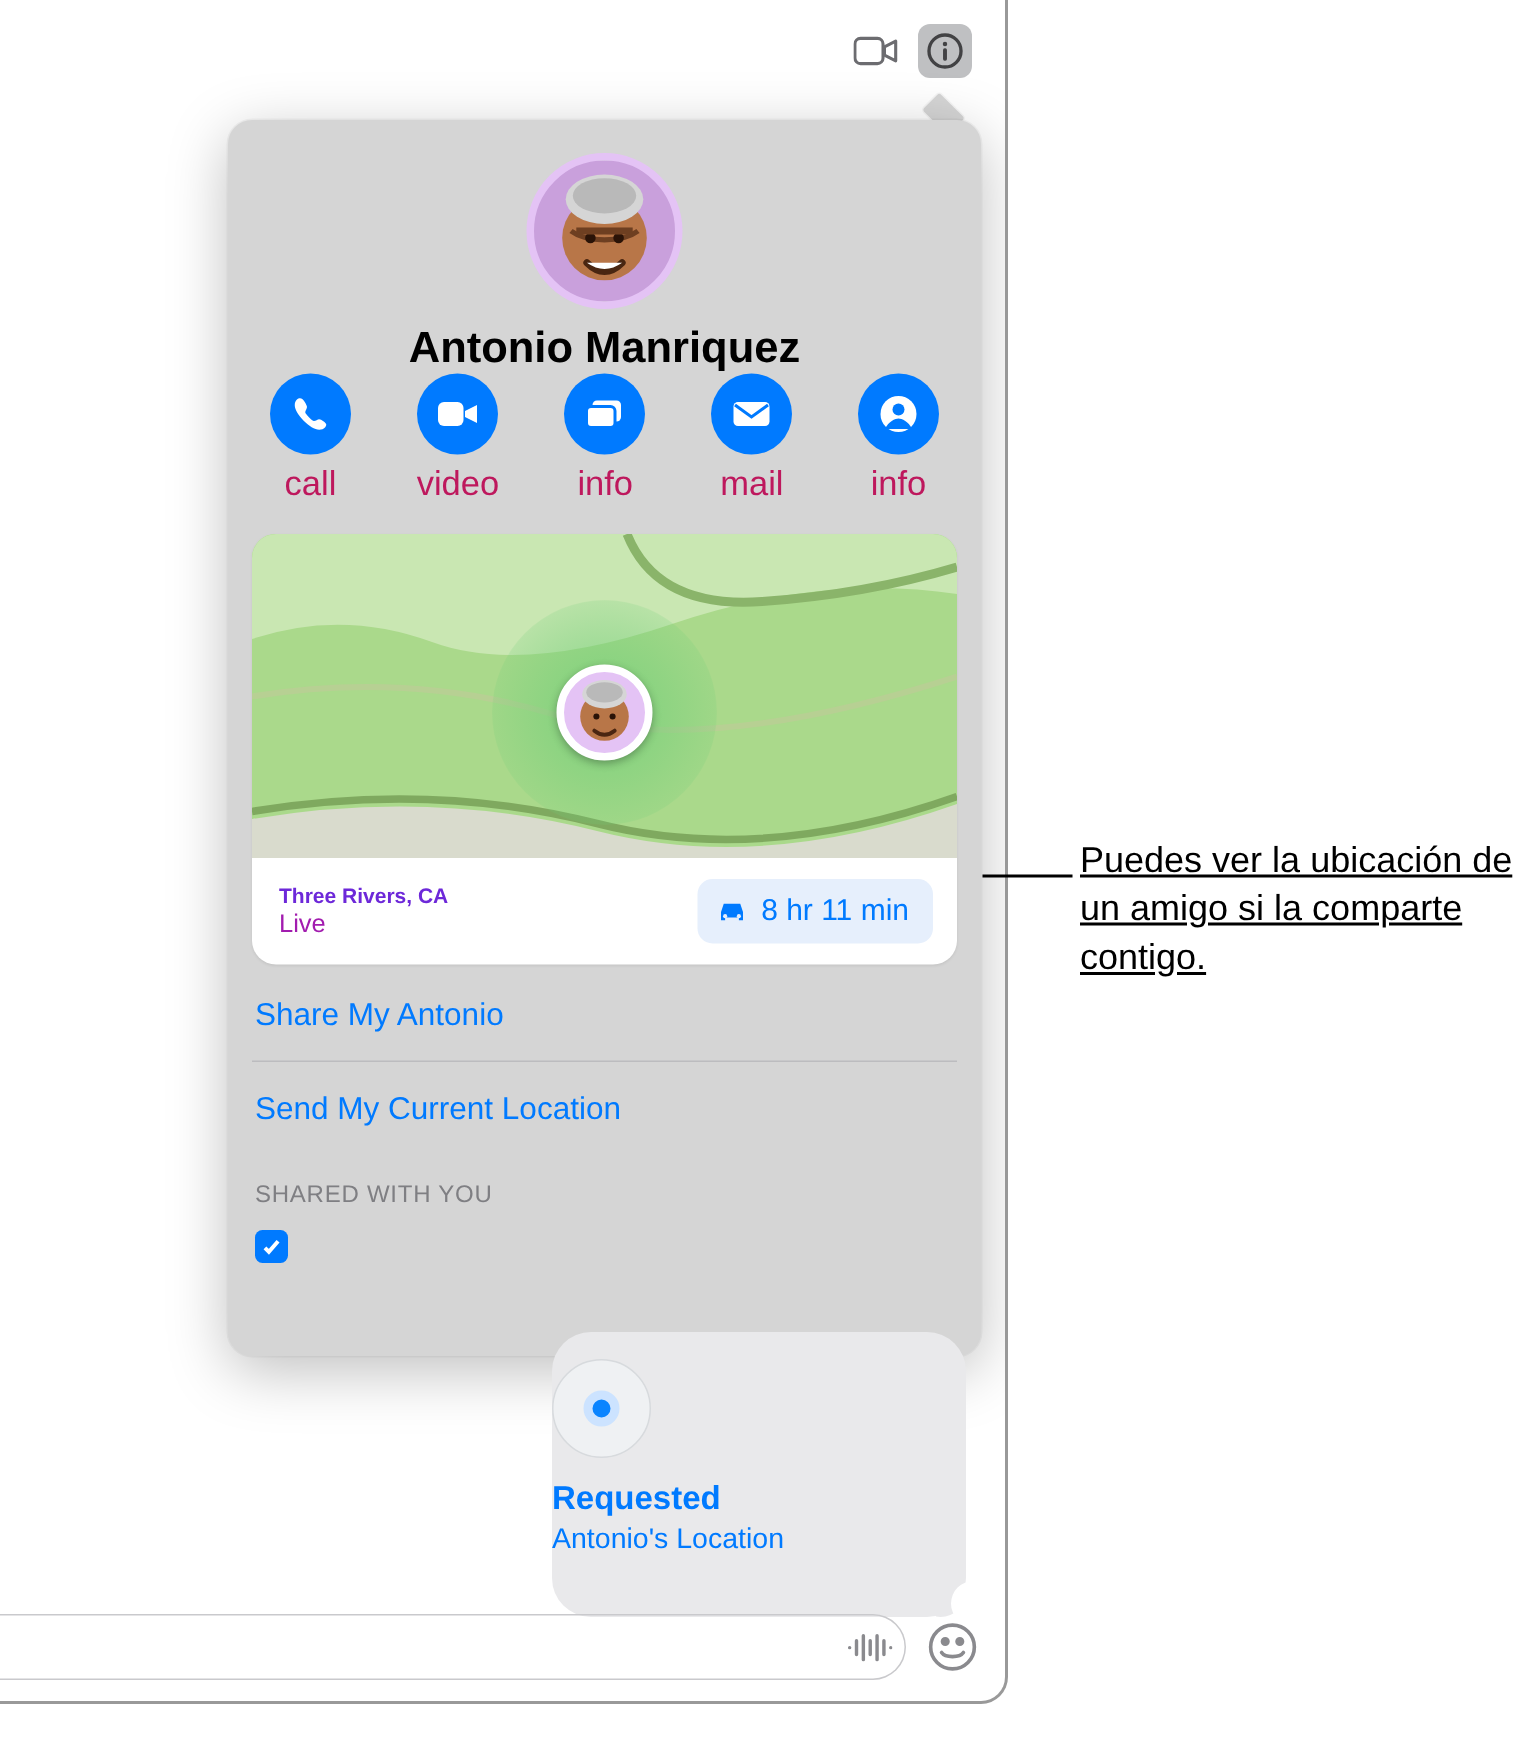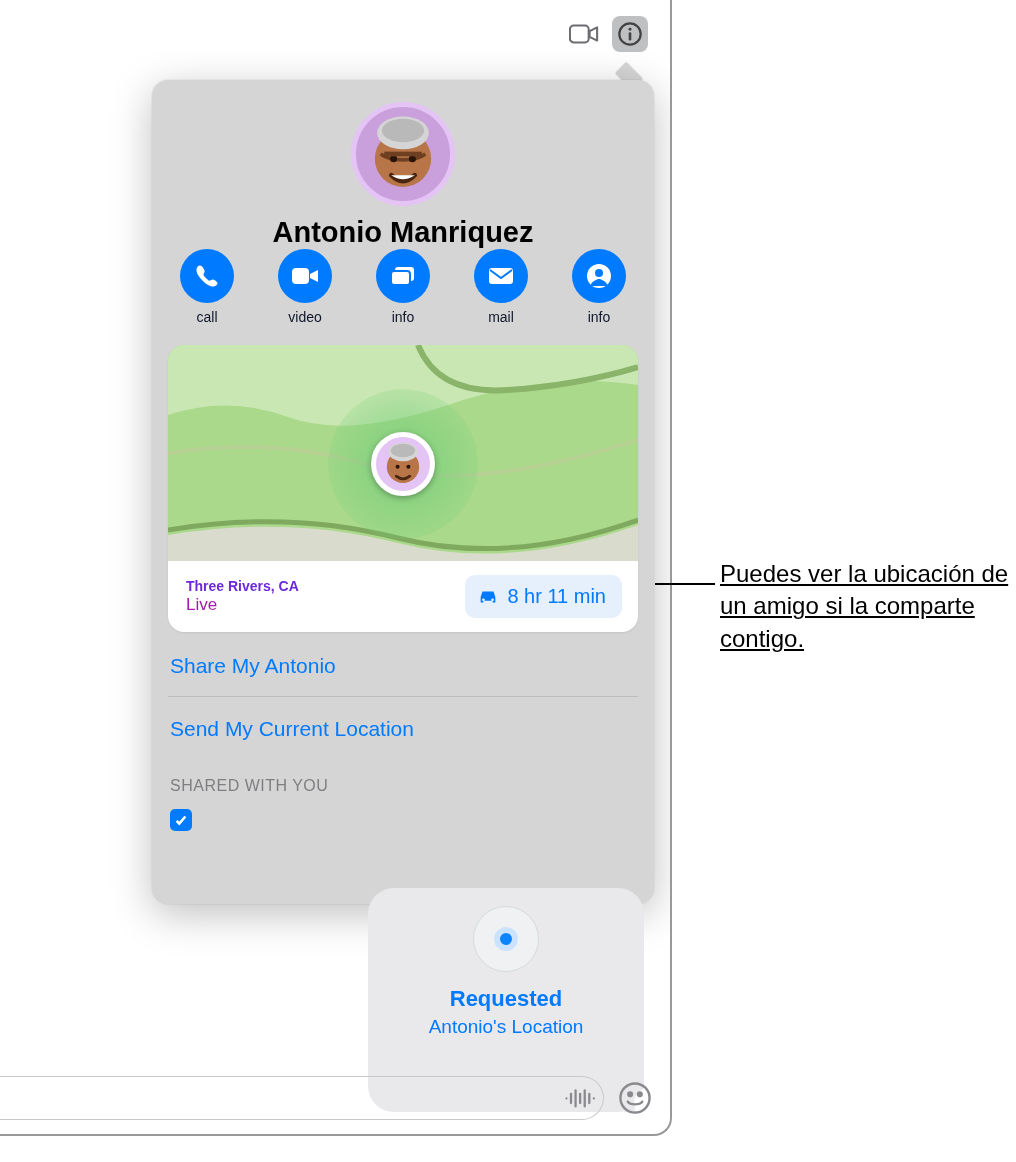--- a/index.html
+++ b/index.html
@@ -36,21 +36,21 @@
                radial-gradient(circle at 50% 50%, #c9a0dc 0 100%);
     border:5px solid #e4c3f5;
     display:flex; align-items:center; justify-content:center;
   }
   .contact-name { text-align:center; font-size:29px; font-weight:700; color:#000; }
 
   .action-row { display:flex; justify-content:space-between; padding:0 28px 20px; }
   .action { display:flex; flex-direction:column; align-items:center; gap:6px; cursor:pointer; }
   .action .circle { width:54px; height:54px; border-radius:50%; background:#007aff; display:flex; align-items:center; justify-content:center; color:#fff; }
   .action .circle svg { width:28px; height:28px; fill:#fff; }
-  .action .label { color:#0f172a; font-size:14px; }
+  .action .label { color:#be185d; font-size:23px; }
 
   .map-card {
     margin:0 16px; border-radius:16px; overflow:hidden;
     background:#fff; box-shadow:0 1px 2px rgba(0,0,0,.08);
   }
   .map-view { height:216px; position:relative; background:#a6d787; overflow:hidden; }
   .map-view svg.bg { position:absolute; inset:0; width:100%; height:100%; }
   .map-pin-ring { position:absolute; left:50%; top:55%; width:150px; height:150px; transform:translate(-50%,-50%); border-radius:50%; background:radial-gradient(circle, rgba(112,206,120,.8) 0, rgba(112,206,120,.2) 70%, transparent 72%); }
   .map-pin { position:absolute; left:50%; top:55%; transform:translate(-50%,-50%); width:64px; height:64px; border-radius:50%; background:#e4c3f5; border:5px solid #fff; box-shadow:0 2px 6px rgba(0,0,0,.3); display:flex; align-items:center; justify-content:center; }
 
@@ -64,23 +64,23 @@
   .divider { height:1px; background:#bcbcbf; margin:0 16px; }
 
   .section-header { padding:18px 18px 4px; font-size:16px; letter-spacing:0.5px; color:#7f7f83; }
   .check-row { display:flex; align-items:center; gap:12px; padding:10px 18px; font-size:21px; color:#000; }
   .chk { width:22px; height:22px; border-radius:5px; background:#007aff; display:flex; align-items:center; justify-content:center; }
   .chk svg{ width:14px; height:14px; stroke:#fff; stroke-width:3; fill:none; }
   .fade { position:absolute; left:0; right:0; bottom:0; height:34px; background:linear-gradient(to bottom, rgba(213,213,213,0), #d5d5d5); }
 
   
   .bubble {
-    position:absolute; left:368px; top:888px; width:276px; height:224px;
+    position:absolute; left:368px; top:888px; width:276px; height:190px;
     background:#e9e9eb; border-radius:26px; padding-top:18px;
-    display:flex; flex-direction:column; align-items:center;
+    display:flex; flex-direction:column; align-items:flex-start;
   }
   .bubble .loc-ic { width:66px; height:66px; border-radius:50%; background:#eff1f3; display:flex; align-items:center; justify-content:center; border:1px solid #d7dadd; }
   .bubble .loc-ic .dot{ width:24px; height:24px; border-radius:50%; background:#0a84ff; border:6px solid #cce3ff; }
   .bubble .title{ font-size:22px; font-weight:700; color:#007aff; margin-top:14px; }
   .bubble .sub{ font-size:19px; color:#007aff; margin-top:4px; }
   .bubble-tail{
     position:absolute; right:-6px; bottom:0;
     width:26px; height:24px; overflow:hidden;
   }
   .bubble-tail::before{

